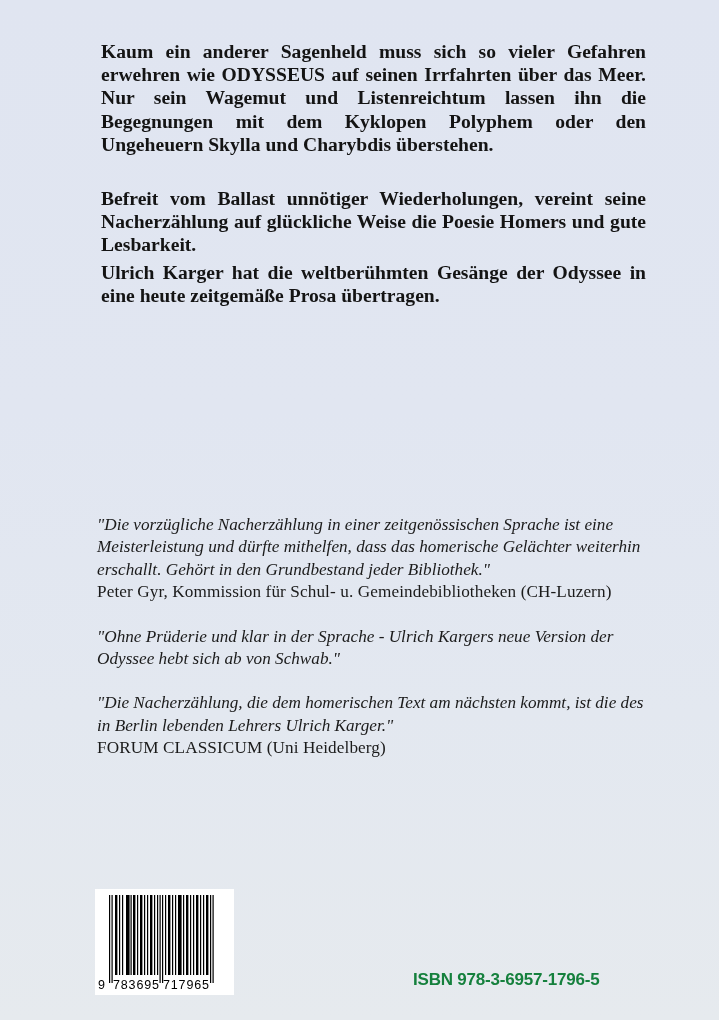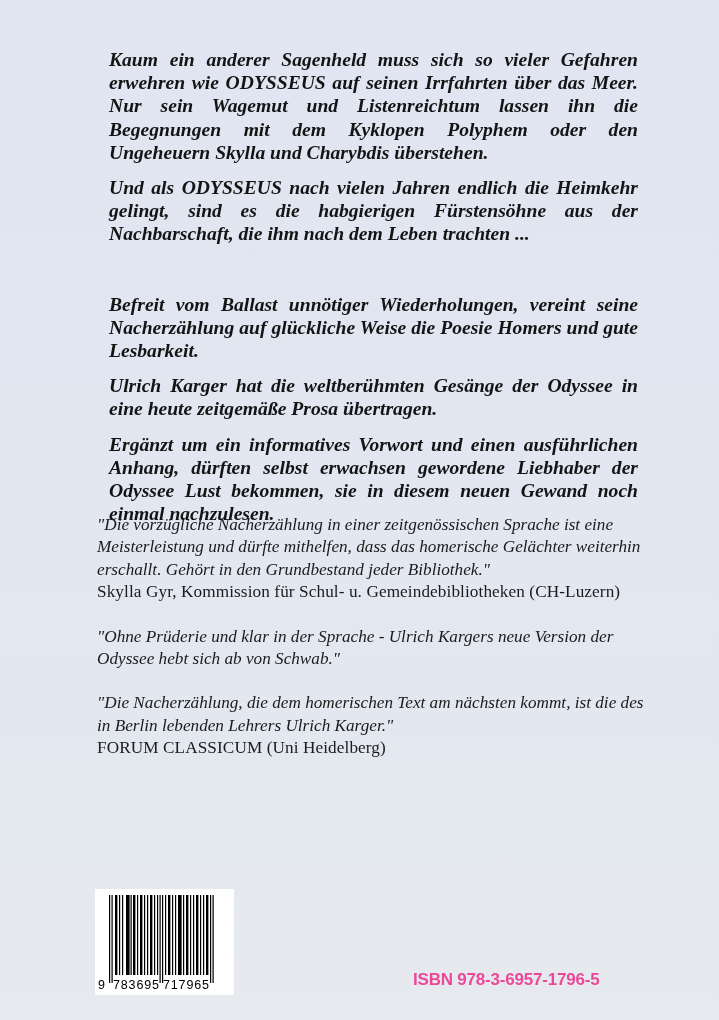--- a/index.html
+++ b/index.html
@@ -6,57 +6,55 @@
   body {
     width:719px; height:1020px; overflow:hidden; position:relative;
     background: linear-gradient(180deg, #e0e5f1 0%, #e1e6f1 40%, #e3e8f0 70%, #e6eaee 100%);
     color:#141414;
   }
   .blurb {
     position:absolute; left:97px; top:36px; width:553px;
     font-family:"Liberation Serif", serif; font-weight:bold;
     font-size:19.6px; line-height:23.2px; text-align:justify;
   }
-  .blurb p { margin:12px;font-style:italic; }
+  .blurb p { margin:4px; }
   .gap { height:23px; }
   .reviews {
     position:absolute; left:97px; top:514px; width:560px;
     font-family:"Liberation Serif", serif; font-size:17.2px; line-height:22.4px;
     color:#1b1b1b;
   }
   .review { margin:0 0 22px 0; }
   .quote { font-style:italic; }
   .source { letter-spacing:0.1px; }
   .barcode {
     position:absolute; left:95px; top:889px; width:139px; height:106px;
     background:#ffffff;
   }
   .barcode svg { position:absolute; left:0; top:0; }
   .isbn {
     position:absolute; left:413px; top:970px;
     font-family:"Liberation Sans", sans-serif; font-weight:bold;
-    font-size:17px; color:#ec4899; letter-spacing:-0.2px;
+    font-size:17px; color:#15803d; letter-spacing:-0.2px;
   }
 </style>
 </head>
 <body>
 
 <div class="blurb">
   <p>Kaum ein anderer Sagenheld muss sich so vieler Gefahren erwehren wie ODYSSEUS auf seinen Irrfahrten über das Meer. Nur sein Wagemut und Listenreichtum lassen ihn die Begegnungen mit dem Kyklopen Polyphem oder den Ungeheuern Skylla und Charybdis überstehen.</p>
-  <p>Und als ODYSSEUS nach vielen Jahren endlich die Heimkehr gelingt, sind es die habgierigen Fürstensöhne aus der Nachbarschaft, die ihm nach dem Leben trachten ...</p>
   <div class="gap"></div>
   <p>Befreit vom Ballast unnötiger Wiederholungen, vereint seine Nacherzählung auf glückliche Weise die Poesie Homers und gute Lesbarkeit.</p>
   <p>Ulrich Karger hat die weltberühmten Gesänge der Odyssee in eine heute zeitgemäße Prosa übertragen.</p>
-  <p>Ergänzt um ein informatives Vorwort und einen ausführlichen Anhang, dürften selbst erwachsen gewordene Liebhaber der Odyssee Lust bekommen, sie in diesem neuen Gewand noch einmal nachzulesen.</p>
 </div>
 
 <div class="reviews">
   <div class="review">
     <div class="quote">"Die vorzügliche Nacherzählung in einer zeitgenössischen Sprache ist eine Meisterleistung und dürfte mithelfen, dass das homerische Gelächter weiterhin erschallt. Gehört in den Grundbestand jeder Bibliothek."</div>
-    <div class="source">Skylla Gyr, Kommission für Schul- u. Gemeindebibliotheken (CH-Luzern)</div>
+    <div class="source">Peter Gyr, Kommission für Schul- u. Gemeindebibliotheken (CH-Luzern)</div>
   </div>
   <div class="review">
     <div class="quote">"Ohne Prüderie und klar in der Sprache - Ulrich Kargers neue Version der Odyssee hebt sich ab von Schwab."</div>
   </div>
   <div class="review">
     <div class="quote">"Die Nacherzählung, die dem homerischen Text am nächsten kommt, ist die des in Berlin lebenden Lehrers Ulrich Karger."</div>
     <div class="source">FORUM CLASSICUM (Uni Heidelberg)</div>
   </div>
 </div>
 

